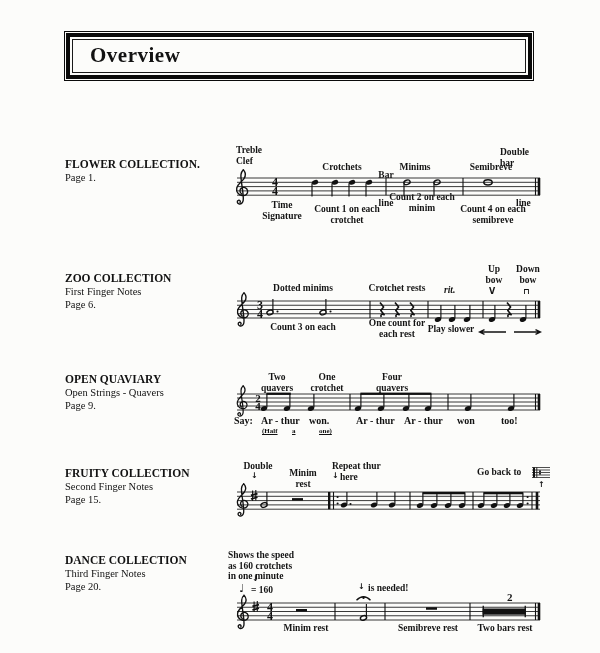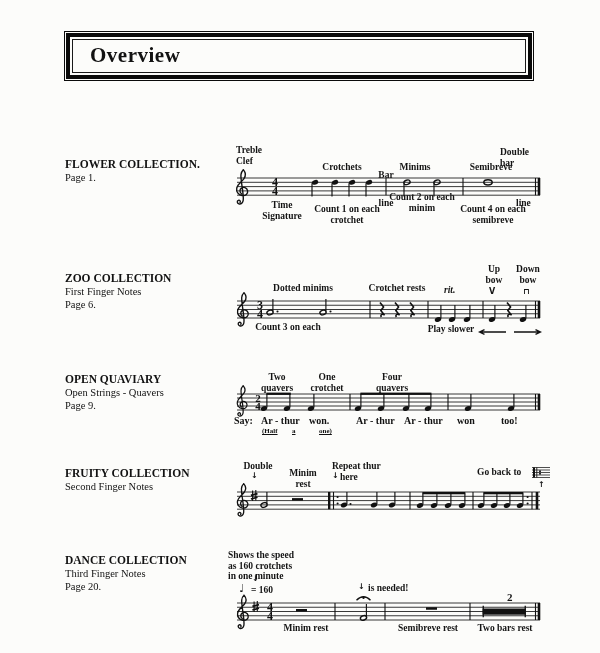--- a/index.html
+++ b/index.html
@@ -111,21 +111,23 @@
 
   <span class="ann ctr" style="left:258px;top:283px;width:90px">Dotted minims</span>
   <span class="ann ctr" style="left:352px;top:283px;width:90px">Crotchet rests</span>
   <span class="ann it" style="left:444px;top:285px">rit.</span>
   <span class="ann ctr" style="left:478px;top:264px;width:32px">Up
 bow</span>
   <span class="ann ctr" style="left:510px;top:264px;width:36px">Down
 bow</span>
   <span class="icon" style="left:489px;top:287px;font-size:8px">V</span>
   <span class="icon" style="left:523px;top:287px;font-size:8px">⊓</span>
-  <span class="ann ctr" style="left:240px;top:322px;width:96px">Count 3 on each</span>
+  <span class="ann ctr" style="left:255px;top:322px;width:96px">Count 3 on each</span>
+  <span class="ann ctr" style="left:352px;top:318px;width:90px">One count for
+each rest</span>
   <span class="ann ctr" style="left:415px;top:324px;width:72px">Play slower</span>
 
   <svg class="staff" style="left:230px;top:292px" width="320" height="48" viewBox="0 0 320 48">
     <path stroke="#222" stroke-width=".9" d="M7 9 H310 M7 13.25 H310 M7 17.5 H310 M7 21.75 H310 M7 26 H310"></path>
     <use href="#clef" x="4" y="-1" width="17.5" height="37"></use>
     <text class="ts" x="30" y="17.2">3</text>
     <text class="ts" x="30" y="25.8">4</text>
     <g>
       <use href="#ohead" x="40" y="20.5"></use>
         <use href="#ohead" x="93" y="20.5"></use>
@@ -197,20 +199,21 @@
     <use href="#nhead" x="238" y="22.5"></use>
     <use href="#nhead" x="281" y="22.5"></use>
     <path stroke="#111" stroke-width="1.15" d="M36.9 21.6 V7.7 M59.9 21.6 V7.7 M83.9 21.6 V8 M130.9 21.6 V7.7 M153.9 21.6 V7.7 M178.9 21.6 V7.7 M200.9 21.6 V7.7 M240.9 21.6 V8 M283.9 21.6 V8"></path>
     <path stroke="#111" stroke-width="1.1" d="M120 8 V24 M218 8 V24 M305.5 8 V24"></path>
     <rect x="307.7" y="8" width="2.6" height="16" fill="#111"></rect>
   </svg>
 
   <div class="seclabel" style="top:466px">
     <div class="st">FRUITY COLLECTION</div>
     <div class="ss">Second Finger Notes</div>
+    <div class="ss">Page 15.</div>
   </div>
 
   <span class="ann ctr" style="left:240px;top:461px;width:36px">Double</span>
   <span class="icon" style="left:251px;top:471px;font-size:8px">↓</span>
   <span class="ann ctr" style="left:280px;top:468px;width:46px">Minim
 rest</span>
   <span class="ann" style="left:332px;top:461px">Repeat thur</span>
   <span class="icon" style="left:332px;top:471px;font-size:8px">↓</span>
   <span class="ann" style="left:340px;top:472px">here</span>
   <span class="ann" style="left:477px;top:467px">Go back to</span>

